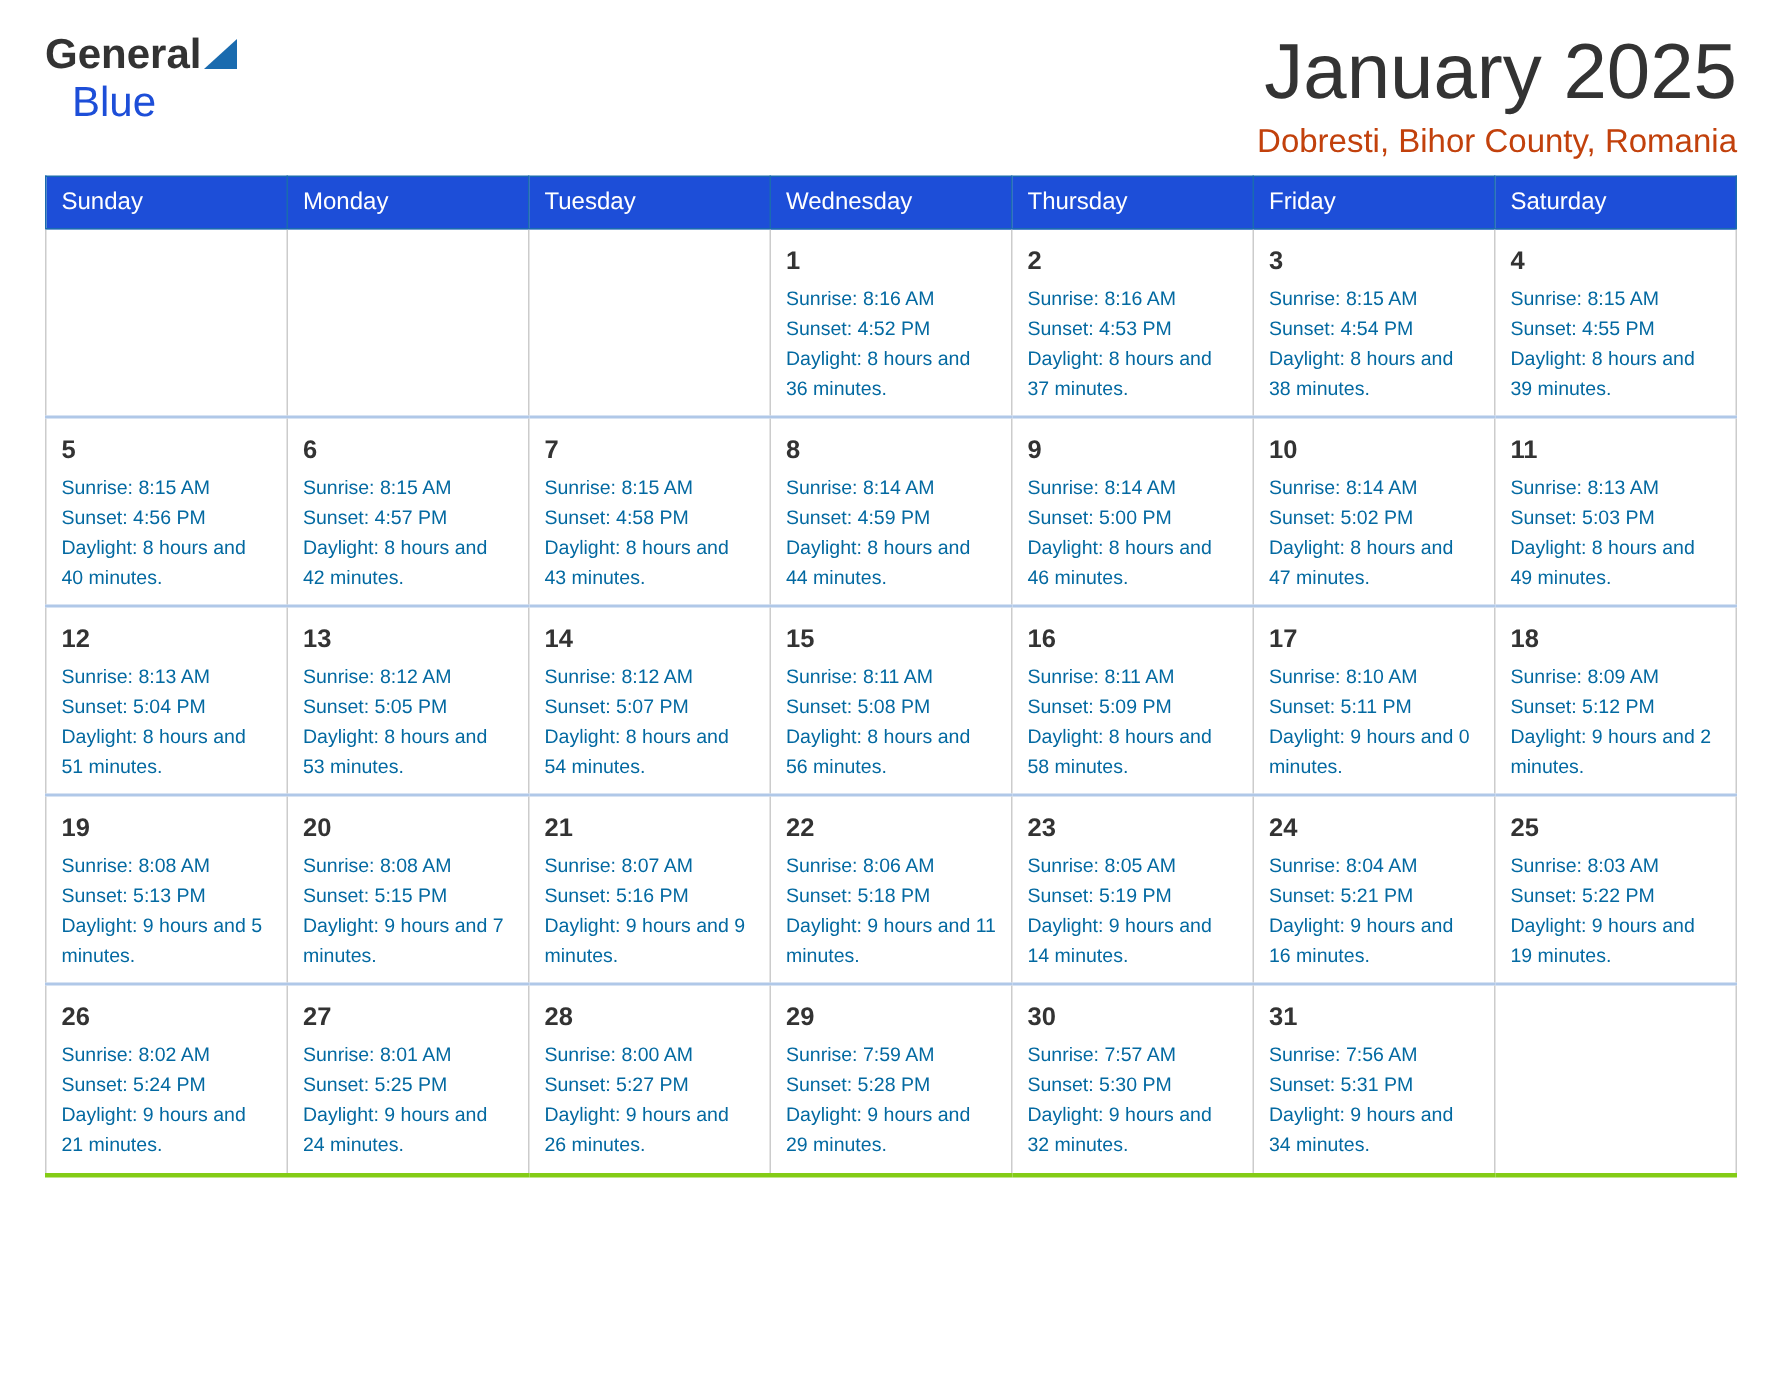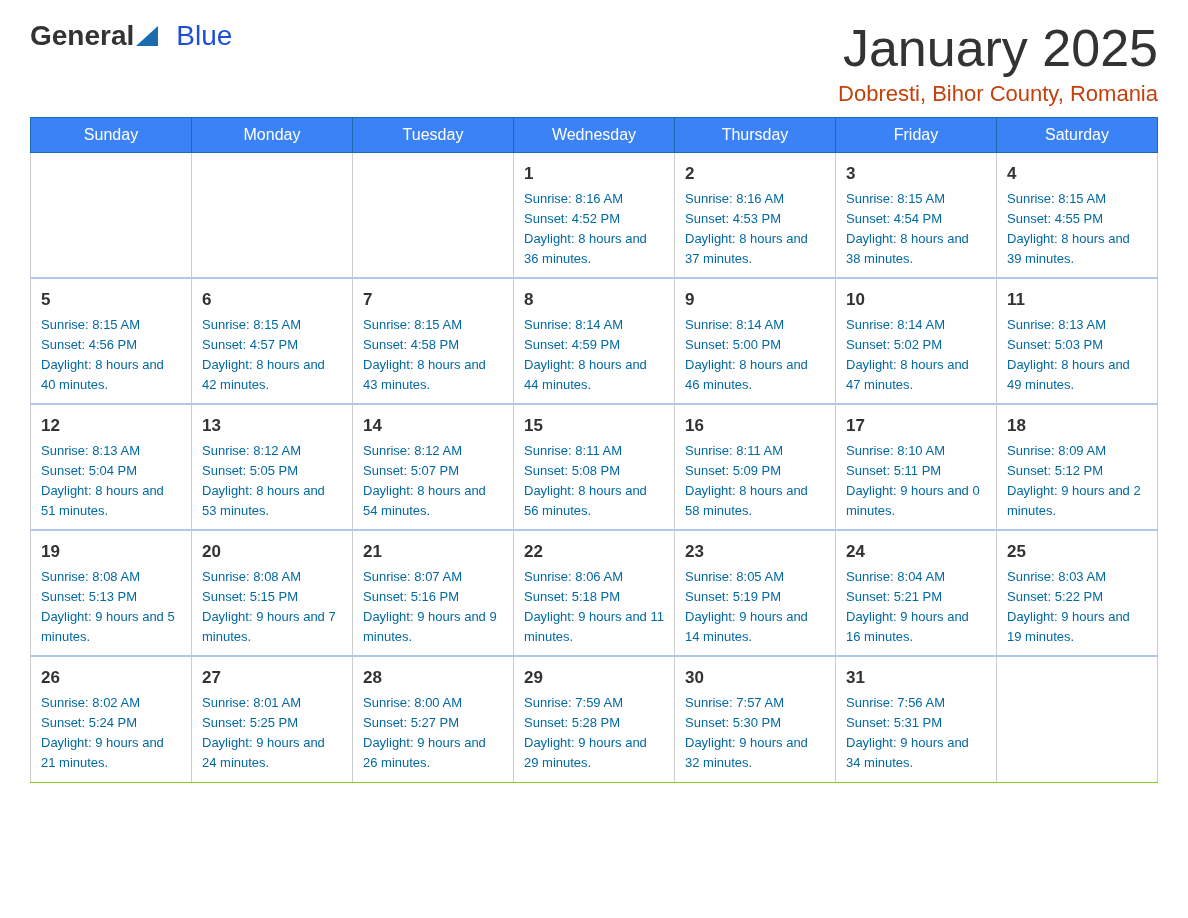--- a/index.html
+++ b/index.html
@@ -22,21 +22,21 @@
       align-items: center;
       gap: 0px;
     }
     .logo-text-general {
       font-size: 28px;
       font-weight: bold;
       color: #333;
     }
     .logo-wrapper {
       display: flex;
-      flex-direction: row;
+      flex-direction: column;
     }
     .logo-line1 {
       display: flex;
       align-items: center;
     }
     .logo-line2 {
       font-size: 28px;
       font-weight: normal;
       color: #1d4ed8;
       margin-left: 18px;
@@ -54,26 +54,26 @@
       font-size: 22px;
       color: #c2410c;
       margin-top: 4px;
     }
     .calendar-table {
       width: 100%;
       border-collapse: collapse;
       margin-top: 10px;
     }
     .calendar-table th {
-      background-color: #3b82f6;
+      background-color: #1d4ed8;
       color: #fff;
       font-size: 16px;
       font-weight: normal;
       padding: 8px 10px;
-      text-align: center;
+      text-align: left;
       border: 1px solid #1a6baf;
     }
     .calendar-table td {
       vertical-align: top;
       padding: 8px 10px;
       border: 1px solid #ccc;
       width: 14.28%;
       min-height: 100px;
       font-size: 13.5px;
       line-height: 1.5;
@@ -90,21 +90,21 @@
       color: #0369a1;
       line-height: 1.55;
     }
     .empty-cell {
       background: #fff;
     }
     .calendar-table tr td {
       border-bottom: 2px solid #b0c8e8;
     }
     .calendar-table tr:last-child td {
-      border-bottom: 1px solid #84cc16;
+      border-bottom: 3px solid #84cc16;
     }
   </style>
 </head>
 <body>
 
 <div class="header-row">
   <div class="logo">
     <div class="logo-wrapper">
       <div class="logo-line1">
         <span class="logo-text-general">General</span>

